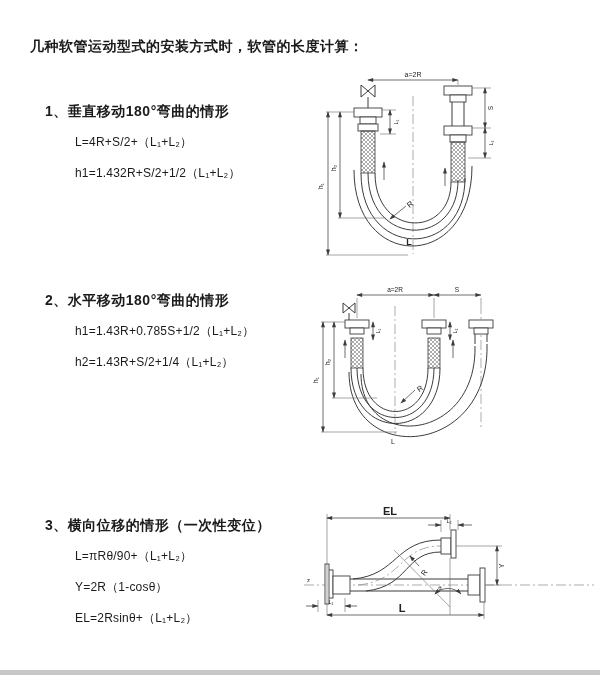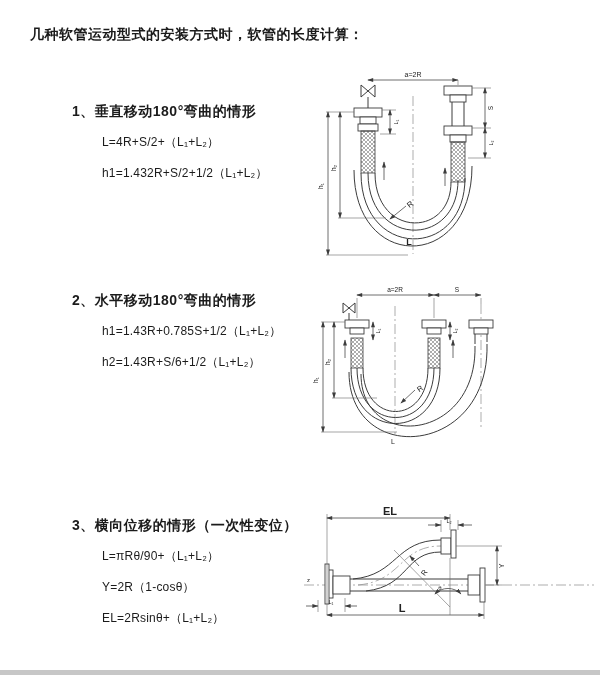--- a/index.html
+++ b/index.html
@@ -1,19 +1,19 @@
 <!DOCTYPE html>
 <html><head>
 <meta charset="utf-8">
 <style>
   html,body{margin:0;padding:0;background:#fff;}
   .page{position:relative;width:600px;height:675px;background:#ffffff;overflow:hidden;
         font-family:"Liberation Sans","DejaVu Sans",sans-serif;color:#1b1b1b;}
-  .title{position:absolute;left:30px;top:26px;font-size:14px;font-weight:bold;letter-spacing:.5px;}
-  .section{position:absolute;left:45px;margin-left:27px;}
+  .title{position:absolute;left:30px;top:38px;font-size:14px;font-weight:bold;letter-spacing:.5px;}
+  .section{position:absolute;left:45px;}
   .sec-heading{font-size:14px;font-weight:bold;letter-spacing:.5px;margin:0 0 6px 0;}
   .formula{font-size:12px;line-height:31px;margin-left:30px;white-space:nowrap;letter-spacing:.2px;}
   .diagram{position:absolute;}
   svg{display:block;}
   .dl{stroke:#4a4a4a;stroke-width:.8;fill:none;}          
   .xl{stroke:#6a6a6a;stroke-width:.6;fill:none;}          
   .hl{stroke:#3c3c3c;stroke-width:1;fill:none;}           
   .fl{stroke:#3c3c3c;stroke-width:.9;fill:#fff;}          
   .cl{stroke:#8a8a8a;stroke-width:.7;fill:none;stroke-dasharray:10 3 2 3;} 
   .dimtxt{fill:#222;font-family:"Liberation Sans",sans-serif;}
@@ -113,21 +113,21 @@
         <text class="dimtxt" font-size="8" transform="rotate(-38 102 136)" x="99" y="139">R</text>
 
         <text class="dimtxt" font-size="9" text-anchor="middle" x="101" y="177" font-weight="bold">L</text>
       </g>
     </svg>
   </div>
 
   <div class="section" style="top:292px;">
     <div class="sec-heading">2、水平移动180°弯曲的情形</div>
     <div class="formula">h1=1.43R+0.785S+1/2（L₁+L₂）</div>
-    <div class="formula">h2=1.43R+S/6+1/2（L₁+L₂）</div>
+    <div class="formula">h2=1.43R+S/2+1/4（L₁+L₂）</div>
   </div>
 
   <div class="diagram" style="left:305px;top:282px;">
     <svg width="295" height="188" viewBox="0 0 295 188">
       <defs>
         <pattern id="braid2" width="4" height="4" patternUnits="userSpaceOnUse">
           <path d="M0,4L4,0M0,0L4,4" stroke="#5a5a5a" stroke-width="0.5"></path>
         </pattern>
         <marker id="m2e" markerWidth="8" markerHeight="6" refX="7" refY="2.5" orient="auto">
           <path d="M0,0L7.5,2.5L0,5z" fill="#3c3c3c"></path>

